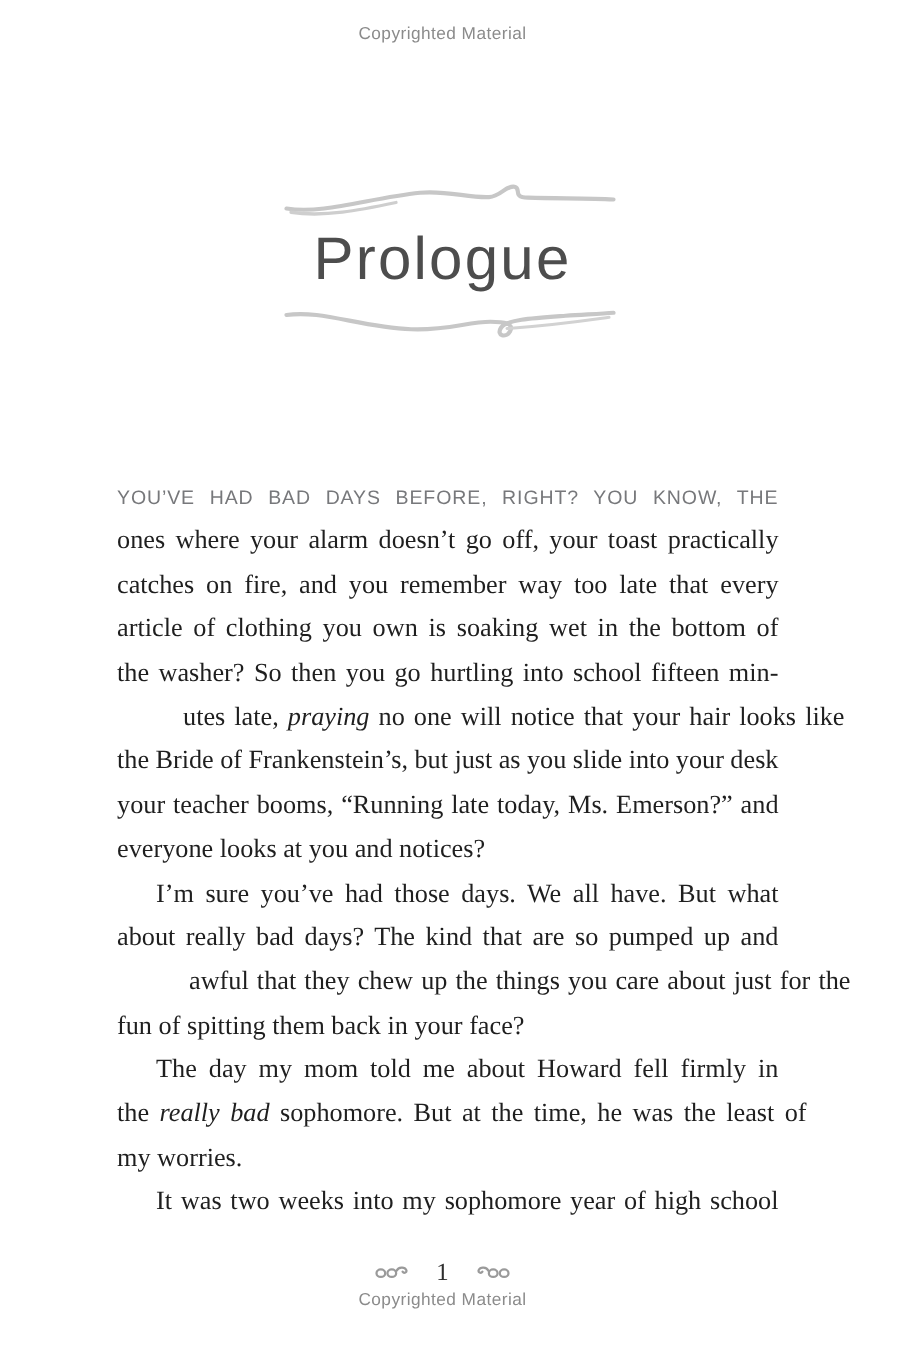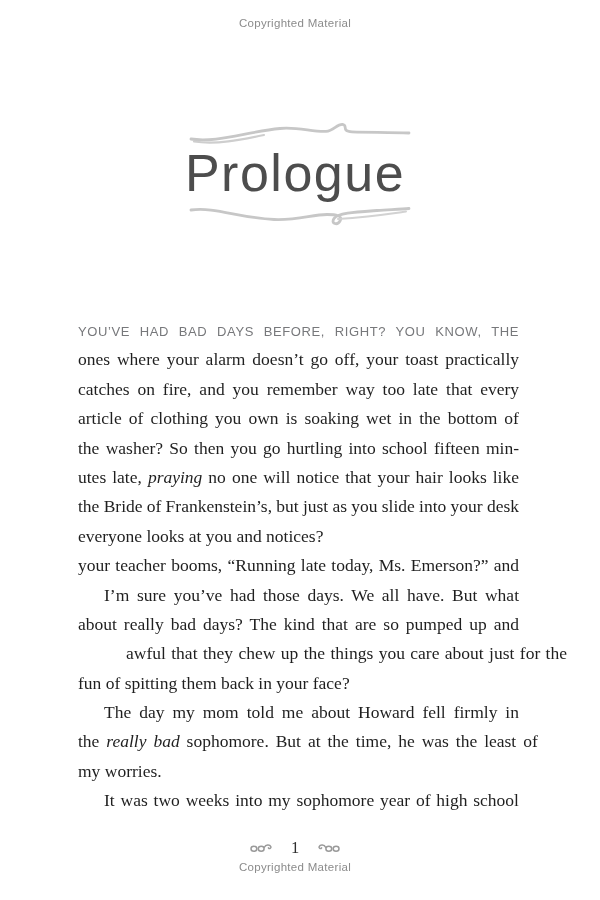--- a/index.html
+++ b/index.html
@@ -20,21 +20,21 @@
     letter-spacing: 0.3px;
   }
   .c-top    { top: 17px; }
   .c-bottom { top: 861px; }
 
   .chapter-title {
     position: absolute; top: 147px; left: 0; right: 0;
     text-align: center;
     font-family: "Liberation Sans", sans-serif;
     font-weight: 200;
-    font-size: 52px;
+    font-size: 40px;
     line-height: 52px;
     color: #4d4d4d;
     letter-spacing: 1.5px;
   }
   .orn { position: absolute; left: 188px; width: 224px; }
   .orn-top    { top: 119px; height: 27px; }
   .orn-bottom { top: 201px; height: 32px; }
   .orn svg { display: block; width: 100%; height: 100%; }
 
   .bodytext {
@@ -92,24 +92,24 @@
       <path d="M150 18 C 180 16, 200 13, 218 10.5" stroke="#d2d2d2" stroke-width="2" stroke-linecap="round"></path>
     </svg>
   </div>
 
   <div class="bodytext" id="bodytext">
       <div class="tline just"><span class="ln" style="word-spacing: 5.56px;"><span class="opener">YOU’VE HAD BAD DAYS BEFORE, RIGHT? YOU KNOW, THE</span></span></div>
       <div class="tline just"><span class="ln" style="word-spacing: 2.53px;"><span>ones where your alarm doesn’t go off, your toast practically</span></span></div>
       <div class="tline just"><span class="ln" style="word-spacing: 3.53px;"><span>catches on fire, and you remember way too late that every</span></span></div>
       <div class="tline just"><span class="ln" style="word-spacing: 2.75px;"><span>article of clothing you own is soaking wet in the bottom of</span></span></div>
       <div class="tline just"><span class="ln" style="word-spacing: 1.91px;"><span>the washer? So then you go hurtling into school fifteen min-</span></span></div>
-      <div class="tline just"><span class="ln" style="word-spacing: 1.65px;"><span>utes late, </span><i>praying</i><span> no one will notice that your hair looks like</span></span></div>
+      <div class="tline just"><span class="ln" style="word-spacing: 1.65px; margin-left: 44px;"><span>utes late, </span><i>praying</i><span> no one will notice that your hair looks like</span></span></div>
       <div class="tline just"><span class="ln" style="word-spacing: -0.12px;"><span>the Bride of Frankenstein’s, but just as you slide into your desk</span></span></div>
+      <div class="tline just"><span class="ln" style="word-spacing: 0.9px;"><span>your teacher booms, “Running late today, Ms. Emerson?” and</span></span></div>
       <div class="tline"><span class="ln"><span>everyone looks at you and notices?</span></span></div>
-      <div class="tline just"><span class="ln" style="word-spacing: 0.9px;"><span>your teacher booms, “Running late today, Ms. Emerson?” and</span></span></div>
       <div class="tline just ind"><span class="ln" style="word-spacing: 3.28px;"><span>I’m sure you’ve had those days. We all have. But what</span></span></div>
       <div class="tline just"><span class="ln" style="word-spacing: 2.61px;"><span>about really bad days? The kind that are so pumped up and</span></span></div>
       <div class="tline just"><span class="ln" style="word-spacing: 1.03px; margin-left: 48px;"><span>awful that they chew up the things you care about just for the</span></span></div>
       <div class="tline"><span class="ln"><span>fun of spitting them back in your face?</span></span></div>
       <div class="tline just ind"><span class="ln" style="word-spacing: 3.59px;"><span>The day my mom told me about Howard fell firmly in</span></span></div>
       <div class="tline just"><span class="ln" style="word-spacing: 2.56px;"><span>the </span><i>really bad</i><span> sophomore. But at the time, he was the least of</span></span></div>
       <div class="tline"><span class="ln"><span>my worries.</span></span></div>
       <div class="tline just ind"><span class="ln" style="word-spacing: 1.45px;"><span>It was two weeks into my sophomore year of high school</span></span></div>
     </div>
 

